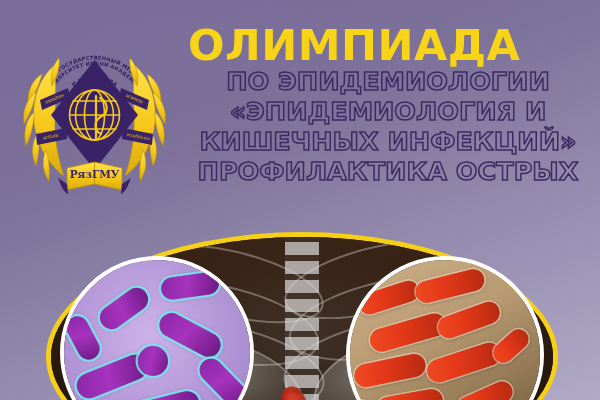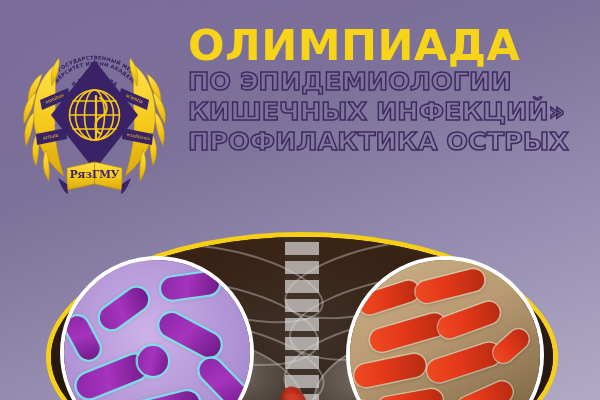--- a/index.html
+++ b/index.html
@@ -29,20 +29,21 @@
     font-family:"DejaVu Sans",sans-serif;
     white-space:nowrap;
   }
   .t-sub{
     font-size:25.5px;line-height:1.06;font-weight:bold;letter-spacing:0px;
     font-family:"DejaVu Sans",sans-serif;
     color:transparent;
     -webkit-text-stroke:1.5px #3c2a62;
     white-space:nowrap;
     margin-top:2px;
+    text-align:center;
   }
   .t-sub.l2{margin-top:3px;}
 
   
   .photo-wrap{
     position:absolute;left:46px;top:232px;width:512px;height:250px;
   }
   .big-circle{
     position:absolute;left:0;top:0;width:512px;height:250px;
     border-radius:50%;
@@ -206,20 +207,21 @@
         <path d="M46 160 C50 170 52 174 56 176 L55 166 Z" fill="#3a2266"></path>
         <path d="M119 160 C115 170 113 174 109 176 L110 166 Z" fill="#3a2266"></path>
         <text x="82.5" y="160" font-size="10.5" fill="#3a2266" font-family="DejaVu Serif, serif" font-weight="bold" text-anchor="middle">РязГМУ</text>
       </g>
     </svg>
   </div>
 
   <div class="titles">
     <div class="t-main">ОЛИМПИАДА</div>
     <div class="t-sub">ПО ЭПИДЕМИОЛОГИИ</div>
+    <div class="t-sub l2">«ЭПИДЕМИОЛОГИЯ И</div>
     <div class="t-sub l2">КИШЕЧНЫХ ИНФЕКЦИЙ»</div>
     <div class="t-sub l2">ПРОФИЛАКТИКА ОСТРЫХ</div>
   </div>
 
   <div class="photo-wrap">
 
     <div class="big-circle">
       <div class="xray">
         <div class="spine"></div>
         <div class="rib" style="left:18%;top:6%;width:36%;height:26%;transform:rotate(14deg);"></div>

